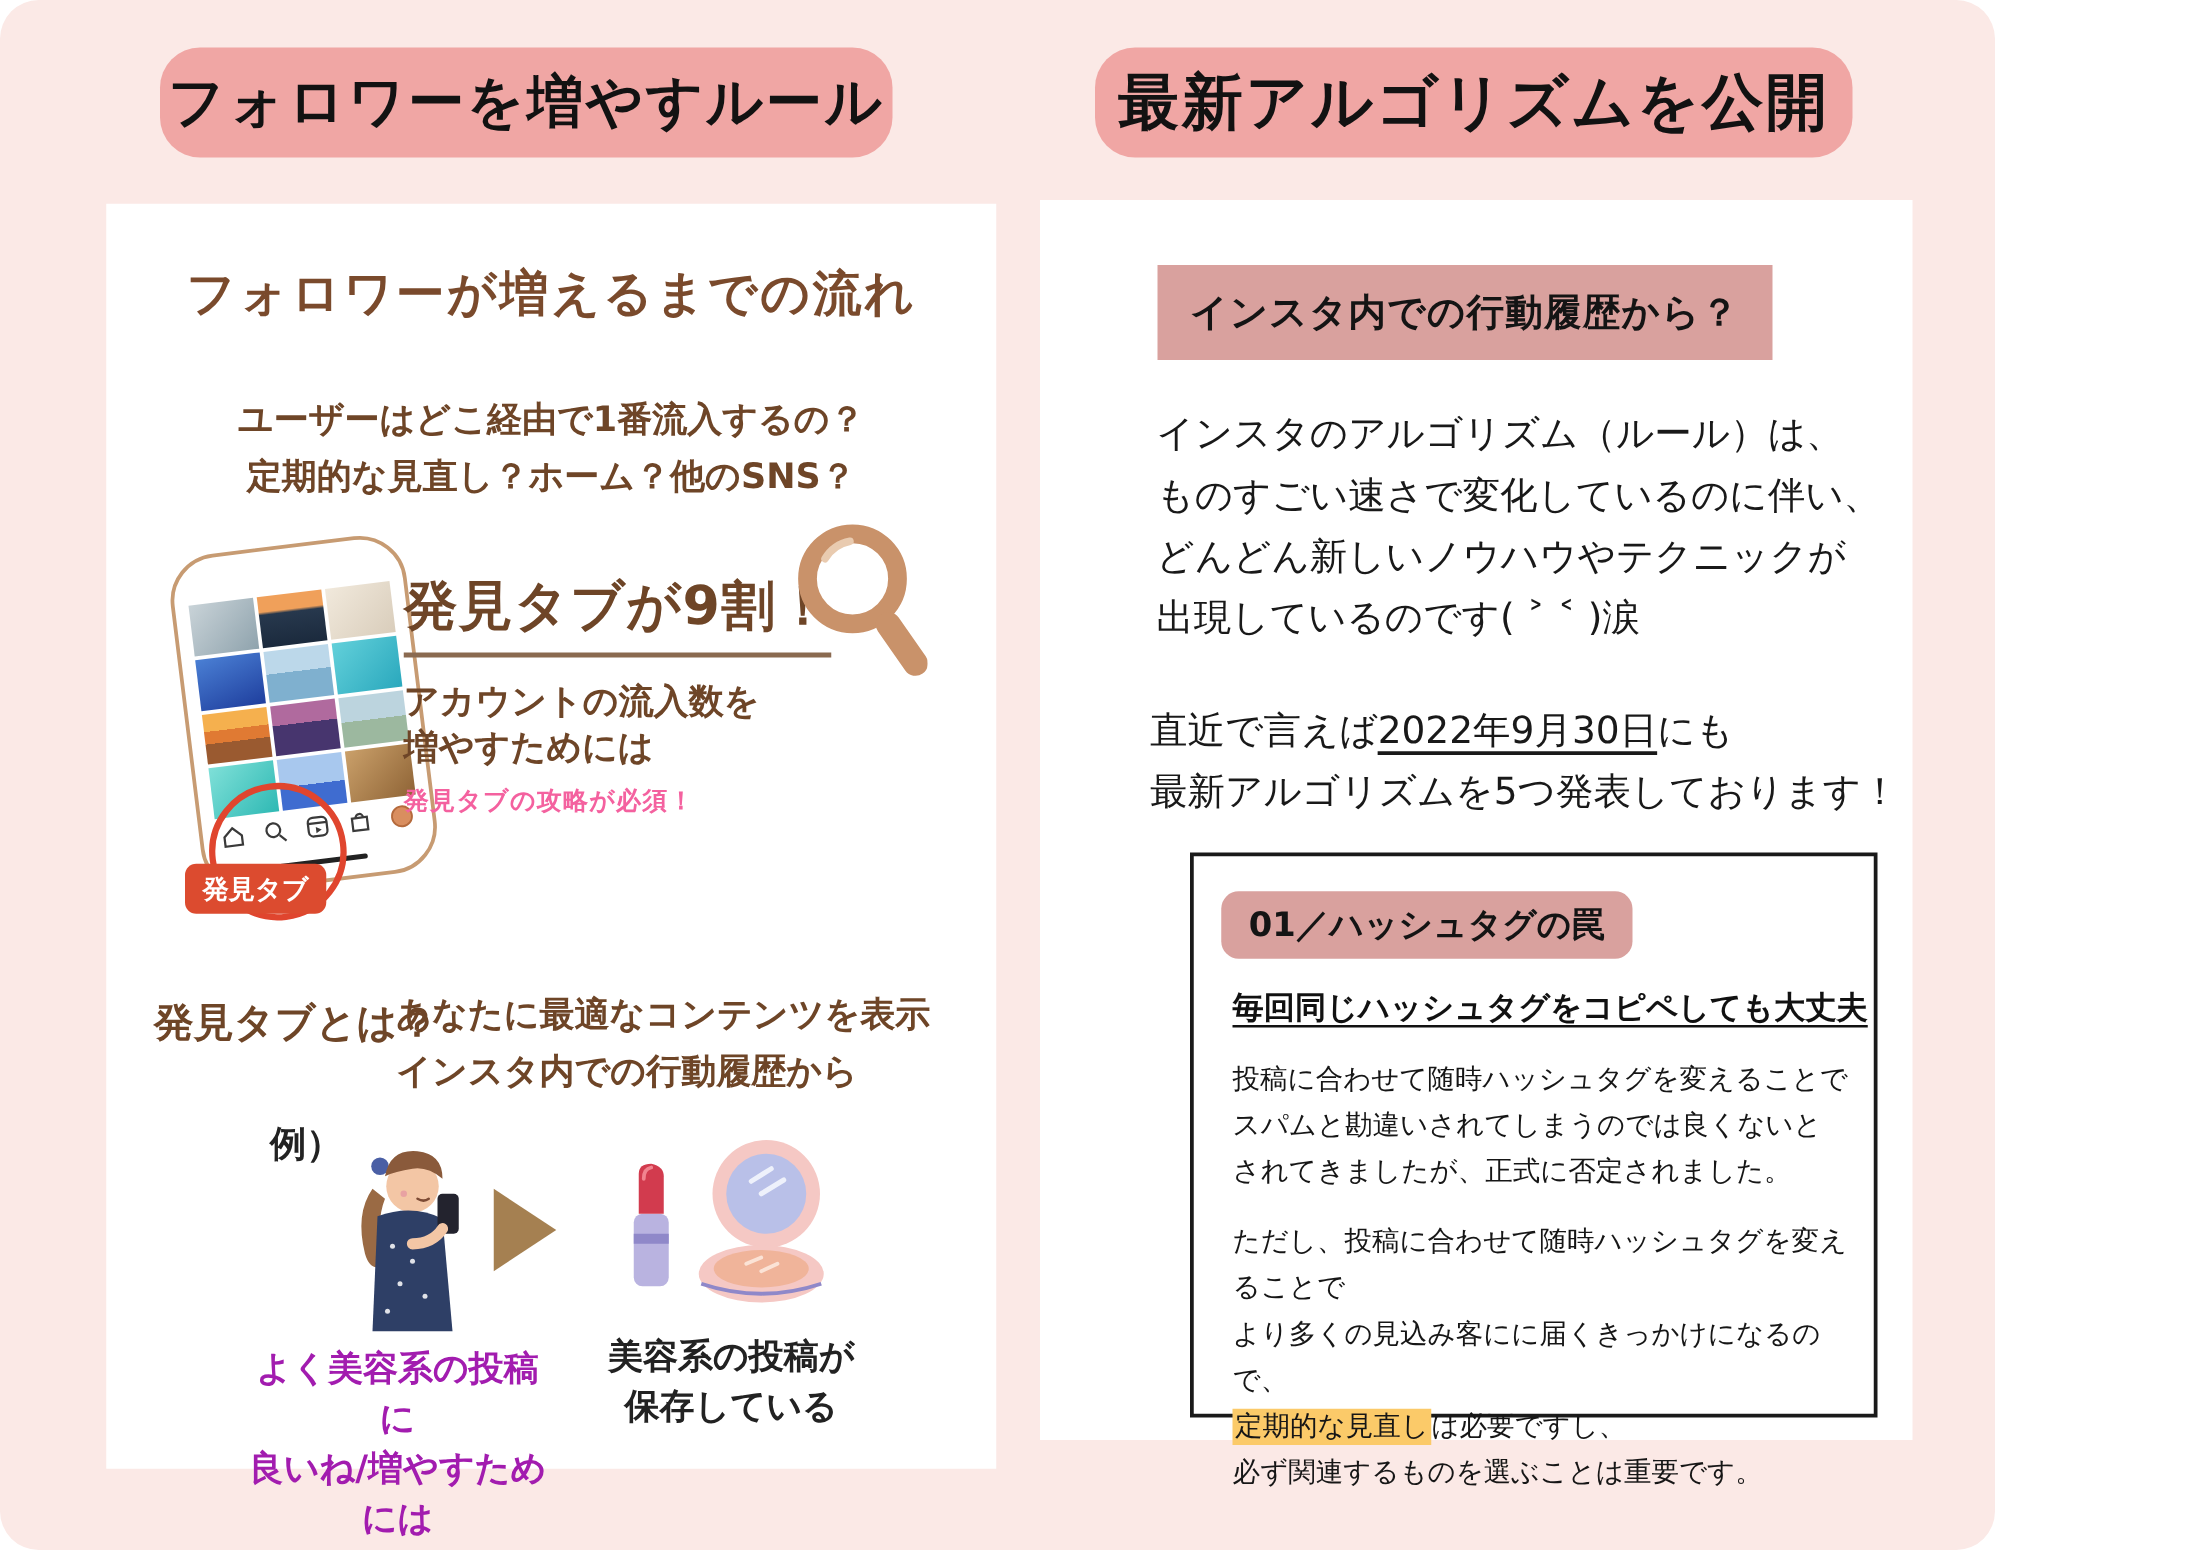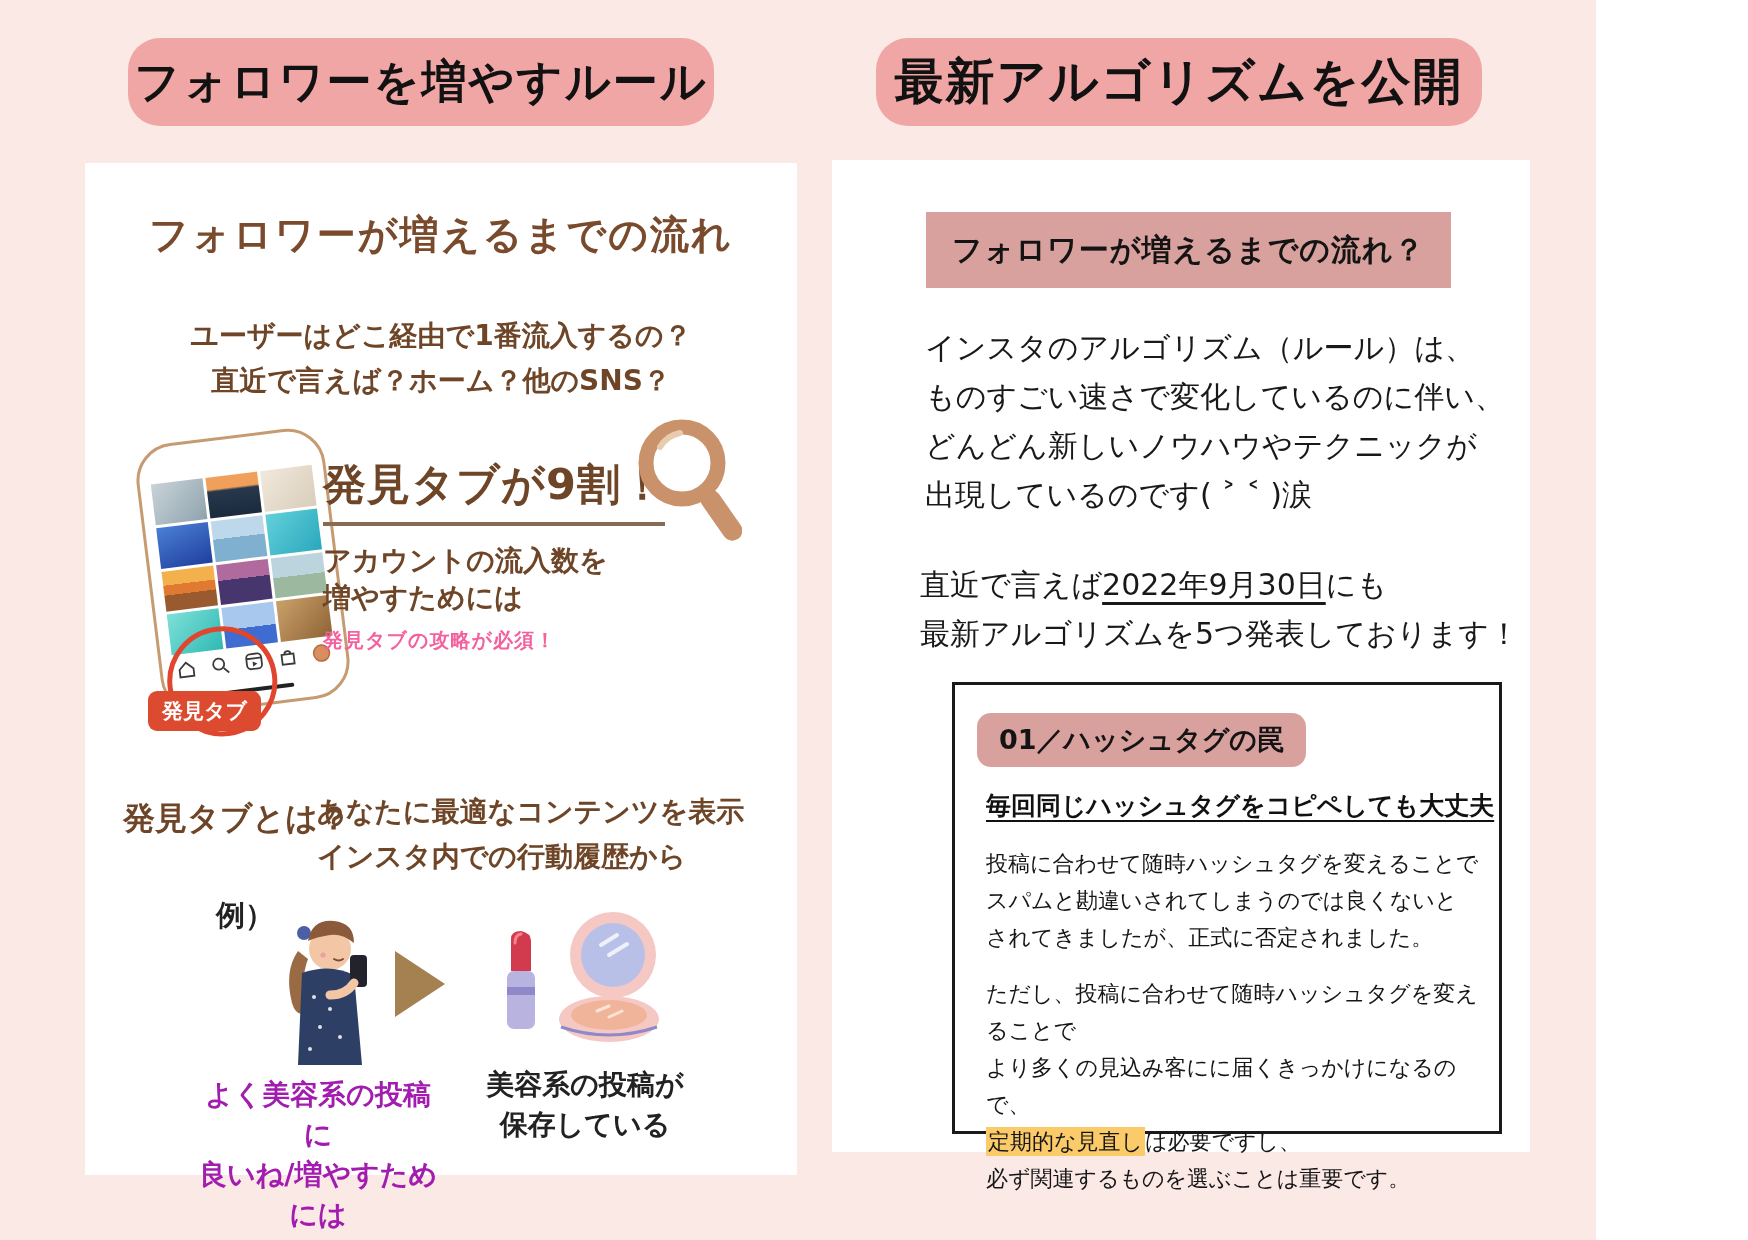--- a/index.html
+++ b/index.html
@@ -1,18 +1,18 @@
 <!DOCTYPE html>
 <html><head>
 <meta charset="utf-8">
 <style>
   html,body{margin:0;padding:0;}
   .stage{
     position:relative;width:1596px;height:1240px;background:#fbe9e6;overflow:hidden;
-    font-family:"DejaVu Sans",sans-serif;color:#1a1a1a;
+    font-family:"DejaVu Sans",sans-serif;color:#1a1a1a;border-radius:31px;
   }
   
   .pill{position:absolute;top:38px;height:88px;background:#f0a6a4;border-radius:32px;
     display:flex;align-items:center;justify-content:center;color:#121212;font-weight:600;}
   .pill-left{left:128px;width:586px;font-size:45px;letter-spacing:2px;}
   .pill-right{left:876px;width:606px;font-size:49px;letter-spacing:2px;}
   
   .card{position:absolute;background:#ffffff;}
   .card-left{left:85px;top:163px;width:712px;height:1012px;}
   .card-right{left:832px;top:160px;width:698px;height:992px;}
@@ -90,21 +90,21 @@
 
   <div class="pill pill-left">フォロワーを増やすルール</div>
   <div class="pill pill-right">最新アルゴリズムを公開</div>
 
   <div class="card card-left">
 
     <div class="lp-title">フォロワーが増えるまでの流れ</div>
 
     <div class="lp-questions">
       <div>ユーザーはどこ経由で1番流入するの？</div>
-      <div>直近で言えば？ホーム？他のSNS？</div>
+      <div>定期的な見直し？ホーム？他のSNS？</div>
     </div>
 
     <div class="phone">
       <div class="phone-frame">
         <div class="explore-grid">
           <div class="tile t1"></div>
           <div class="tile t2"></div>
           <div class="tile t3"></div>
           <div class="tile t4"></div>
           <div class="tile t5"></div>
@@ -221,21 +221,21 @@
       <div>良いね/増やすためには</div>
     </div>
     <div class="caption-right">
       <div>美容系の投稿が</div>
       <div>保存している</div>
     </div>
   </div>
 
   <div class="card card-right">
 
-    <div class="banner">フォロワーが増えるまでの流れ？</div>
+    <div class="banner">インスタ内での行動履歴から？</div>
 
     <div class="intro-para">
       <div>インスタのアルゴリズム（ルール）は、</div>
       <div>ものすごい速さで変化しているのに伴い、</div>
       <div>どんどん新しいノウハウやテクニックが</div>
       <div>出現しているのです( ˃ ˂ )涙</div>
     </div>
 
     <div class="date-para">
       <div>

